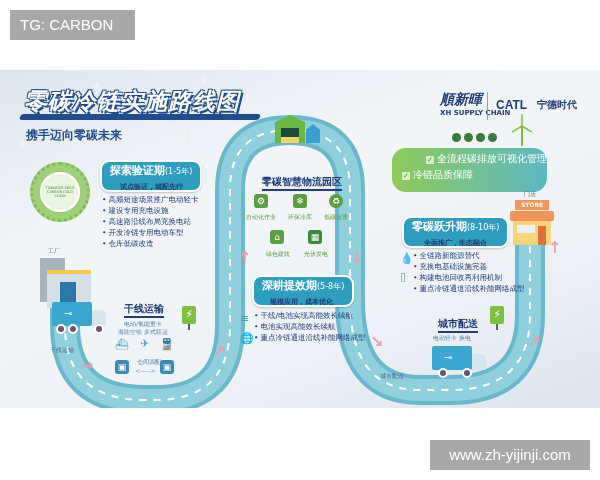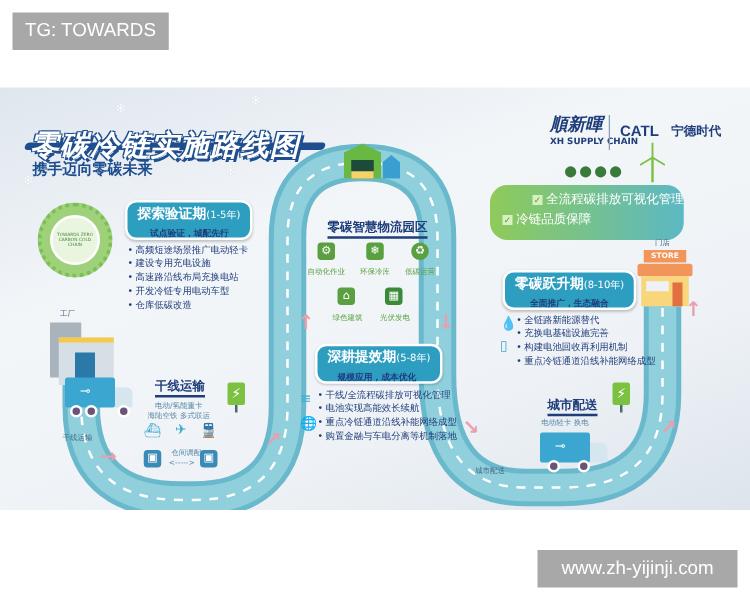--- a/index.html
+++ b/index.html
@@ -1,21 +1,21 @@
 <!DOCTYPE html>
 <html><head>
 <meta charset="utf-8">
 <style>
   * { box-sizing: border-box; margin: 0; padding: 0; }
   body { width: 600px; height: 480px; background: #ffffff; position: relative; overflow: hidden; font-family: "DejaVu Sans", sans-serif; }
   .wm-top { position: absolute; left: 10px; top: 10px; width: 125px; height: 30px; background: #a8a8a8; color: #fff; font-family: "Liberation Sans", sans-serif; font-size: 15px; line-height: 30px; padding-left: 10px; }
   .wm-bottom { position: absolute; left: 430px; top: 440px; width: 160px; height: 30px; background: #a8a8a8; color: #fff; font-family: "Liberation Sans", sans-serif; font-size: 15px; line-height: 30px; text-align: center; }
   .poster { position: absolute; left: 0; top: 70px; width: 600px; height: 338px; background: linear-gradient(160deg, #dfe6ee 0%, #f3f6f9 35%, #eef2f6 70%, #dde4ec 100%); overflow: hidden; }
   .road { position: absolute; left: 0; top: 0; width: 600px; height: 338px; }
-  .title { position: absolute; left: 24px; top: 31px; font-size: 23px; font-weight: bold; font-style: italic; color: #ffffff; letter-spacing: 1px; text-shadow: 2px 2px 0 #1f4e8f, -1px -1px 0 #1f4e8f, 1px -1px 0 #1f4e8f, -1px 1px 0 #1f4e8f; }
+  .title { position: absolute; left: 24px; top: 16px; font-size: 23px; font-weight: bold; font-style: italic; color: #ffffff; letter-spacing: 1px; text-shadow: 2px 2px 0 #1f4e8f, -1px -1px 0 #1f4e8f, 1px -1px 0 #1f4e8f, -1px 1px 0 #1f4e8f; }
   .title-bar { position: absolute; left: 20px; top: 44px; width: 240px; height: 6px; background: #1f4e8f; border-radius: 3px; transform: skewX(-20deg); }
   .subtitle { position: absolute; left: 26px; top: 57px; font-size: 12px; font-weight: bold; color: #1f4e8f; }
   .logo-shx { position: absolute; left: 440px; top: 21px; font-family: "DejaVu Serif", serif; font-style: italic; font-size: 14px; color: #1f3d7a; font-weight: bold; }
   .logo-shx-sub { position: absolute; left: 440px; top: 39px; font-size: 7px; color: #1f3d7a; font-weight: bold; }
   .logo-sep { position: absolute; left: 487px; top: 22px; width: 1px; height: 28px; background: #8aa0b8; }
   .logo-catl { position: absolute; left: 496px; top: 28px; font-family: "Liberation Sans", sans-serif; font-weight: bold; font-size: 12px; color: #1f3d7a; }
   .logo-catl-cn { position: absolute; left: 537px; top: 28px; font-size: 10px; color: #1f3d7a; font-weight: bold; }
   .co2-box { position: absolute; left: 392px; top: 78px; width: 155px; height: 44px; border-radius: 14px; background: linear-gradient(90deg, #8fca5a, #5cb8c4); }
   .co2-text { position: absolute; left: 400px; top: 48px; font-family: "Liberation Sans", sans-serif; font-size: 24px; color: #f4f9ee; font-weight: bold; -webkit-text-stroke: 1px #c4dfa8; }
   .co2-dots { position: absolute; left: 452px; top: 63px; display: flex; gap: 3px; }
@@ -53,21 +53,21 @@
   .charger { position: absolute; width: 14px; height: 18px; background: #7cc140; border-radius: 2px; color: #fff; font-size: 11px; line-height: 18px; text-align: center; }
   .charger-stem { position: absolute; width: 2px; height: 6px; background: #4a6a6a; }
   .arrow { position: absolute; color: #e8a0b0; font-size: 16px; font-weight: bold; }
   .icon-box { position: absolute; width: 14px; height: 14px; border-radius: 3px; color: #fff; font-size: 9px; line-height: 14px; text-align: center; }
   .snow { position: absolute; color: #ffffff; font-size: 11px; text-shadow: 0 0 1px #b8c8d8; }
   .side-icon { position: absolute; color: #3ba7d0; font-size: 11px; }
 </style>
 </head>
 <body>
 
-<div class="wm-top">TG: TOWARDS</div>
+<div class="wm-top">TG: CARBON</div>
 
 <div class="poster">
 
   <svg class="road" viewBox="0 0 600 338">
     <path d="M65 235 L65 255 Q65 330 145 330 L155 330 Q230 330 230 255 L230 120 Q230 60 290 60 Q350 60 350 120 L350 230 Q350 320 420 320 L450 320 Q530 320 530 245 L530 175" fill="none" stroke="#6ab8cc" stroke-width="30" stroke-linecap="butt"></path>
     <path d="M65 235 L65 255 Q65 330 145 330 L155 330 Q230 330 230 255 L230 120 Q230 60 290 60 Q350 60 350 120 L350 230 Q350 320 420 320 L450 320 Q530 320 530 245 L530 175" fill="none" stroke="#8fd0dc" stroke-width="22" stroke-linecap="butt"></path>
     <path d="M65 235 L65 255 Q65 330 145 330 L155 330 Q230 330 230 255 L230 120 Q230 60 290 60 Q350 60 350 120 L350 230 Q350 320 420 320 L450 320 Q530 320 530 245 L530 175" fill="none" stroke="#ffffff" stroke-width="2" stroke-dasharray="7 7"></path>
   </svg>
 
   <span class="snow" style="left:92px;top:10px;">❄</span>
@@ -173,24 +173,23 @@
   <div class="green-label" style="left:266px;top:180px;">绿色建筑</div>
   <div class="green-label" style="left:304px;top:180px;">光伏发电</div>
 
   <div class="stage-pill" style="left:252px;top:205px;">
     <span>深耕提效期</span><span class="yrs">(5-8年)</span>
   </div>
   <div class="stage-sub" style="left:270px;top:227px;">规模应用，成本优化</div>
   <div class="side-icon" style="left:240px;top:242px;">≡</div>
   <div class="side-icon" style="left:240px;top:262px;">🌐</div>
   <ul class="bullets" style="left:254px;top:240px;">
-    <li>干线/全流程碳排放可视化管理</li>
+    <li>干线/电池实现高能效长续航</li>
     <li>电池实现高能效长续航</li>
     <li>重点冷链通道沿线补能网络成型</li>
-    <li>购置金融与车电分离等机制落地</li>
   </ul>
 
   <div class="stage-pill" style="left:402px;top:146px;">
     <span>零碳跃升期</span><span class="yrs">(8-10年)</span>
   </div>
   <div class="stage-sub" style="left:424px;top:168px;">全面推广，生态融合</div>
   <div class="side-icon" style="left:400px;top:182px;">💧</div>
   <div class="side-icon" style="left:400px;top:200px;">▯</div>
   <ul class="bullets" style="left:413px;top:180px;">
     <li>全链路新能源替代</li>

